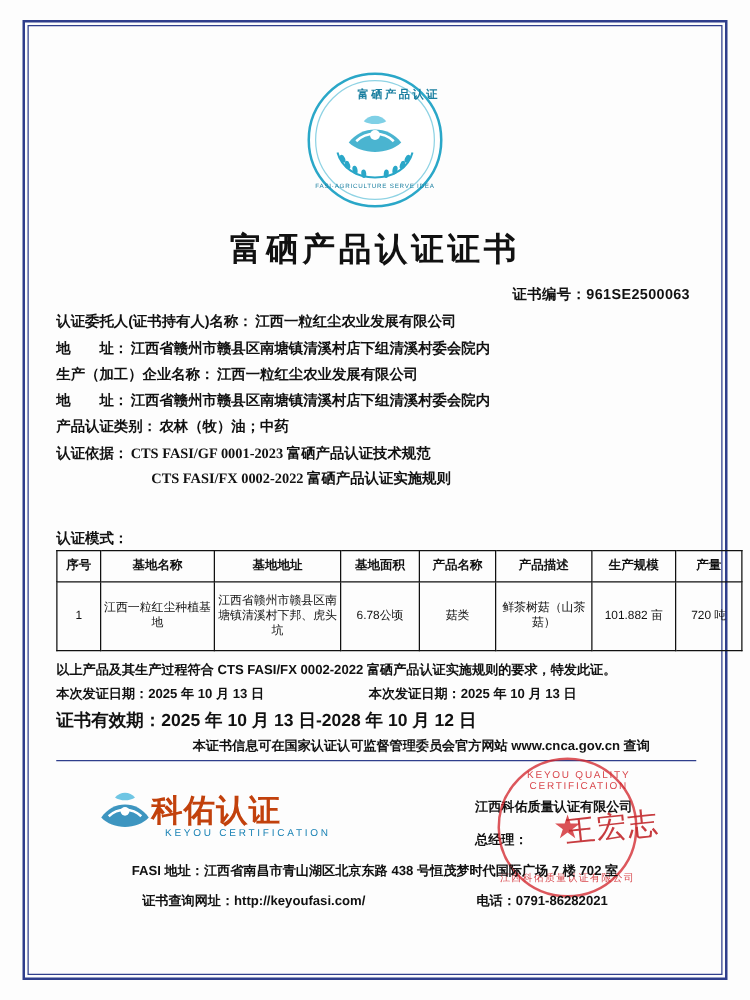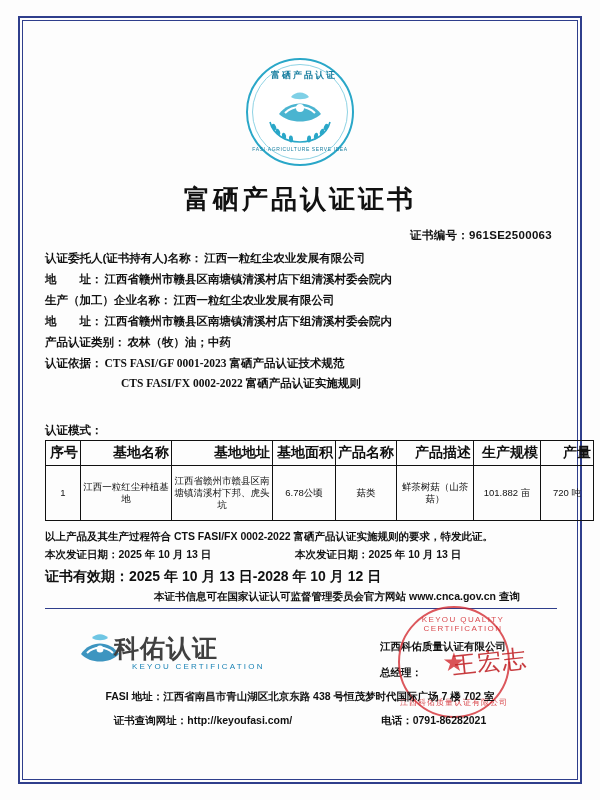--- a/index.html
+++ b/index.html
@@ -60,21 +60,21 @@
     position: absolute;
     left: 4px; top: 4px;
     right: 4px; bottom: 4px;
     border-radius: 50%;
     border: 1px solid #8fd3e4;
   }
   .seal-top-text {
     position: absolute;
     top: 9px;
     left: 8px; right: 0;
-    text-align: center;
+    text-align: right;
     font-size: 9px;
     letter-spacing: 2px;
     color: #1a7fa0;
     font-weight: bold;
     font-family: Liberation Serif, serif;
   }
   .seal-bottom-text {
     position: absolute;
     bottom: 12px;
     left: 0; right: 0;
@@ -182,22 +182,21 @@
     border: 1px solid #111;
     text-align: center;
     vertical-align: middle;
     padding: 3px 2px;
     color: #111;
     line-height: 1.25;
   }
   table.cert-table th {
     font-weight: bold;
     height: 18px;
-    font-size: 14px;
-    text-align: right;
+    font-size: 10px;
   }
   table.cert-table td {
     height: 48px;
     font-size: 9.5px;
   }
   .col-1 { width: 30px; }
   .col-2 { width: 86px; }
   .col-3 { width: 96px; }
   .col-4 { width: 58px; }
   .col-5 { width: 56px; }
@@ -262,26 +261,26 @@
     height: 48px;
   }
   .ky-mark {
     position: absolute;
     left: 0; top: 2px;
     width: 44px;
     height: 42px;
   }
   .ky-cn {
     position: absolute;
-    left: 36px;
+    left: 43px;
     top: 4px;
     font-family: "Liberation Serif", serif;
     font-size: 25px;
     font-weight: bold;
-    color: #404040;
+    color: #c2410c;
     letter-spacing: 1px;
   }
   .ky-en {
     position: absolute;
     left: 54px;
     top: 34px;
     font-size: 8px;
     color: #1b83b5;
     letter-spacing: 2.2px;
   }

